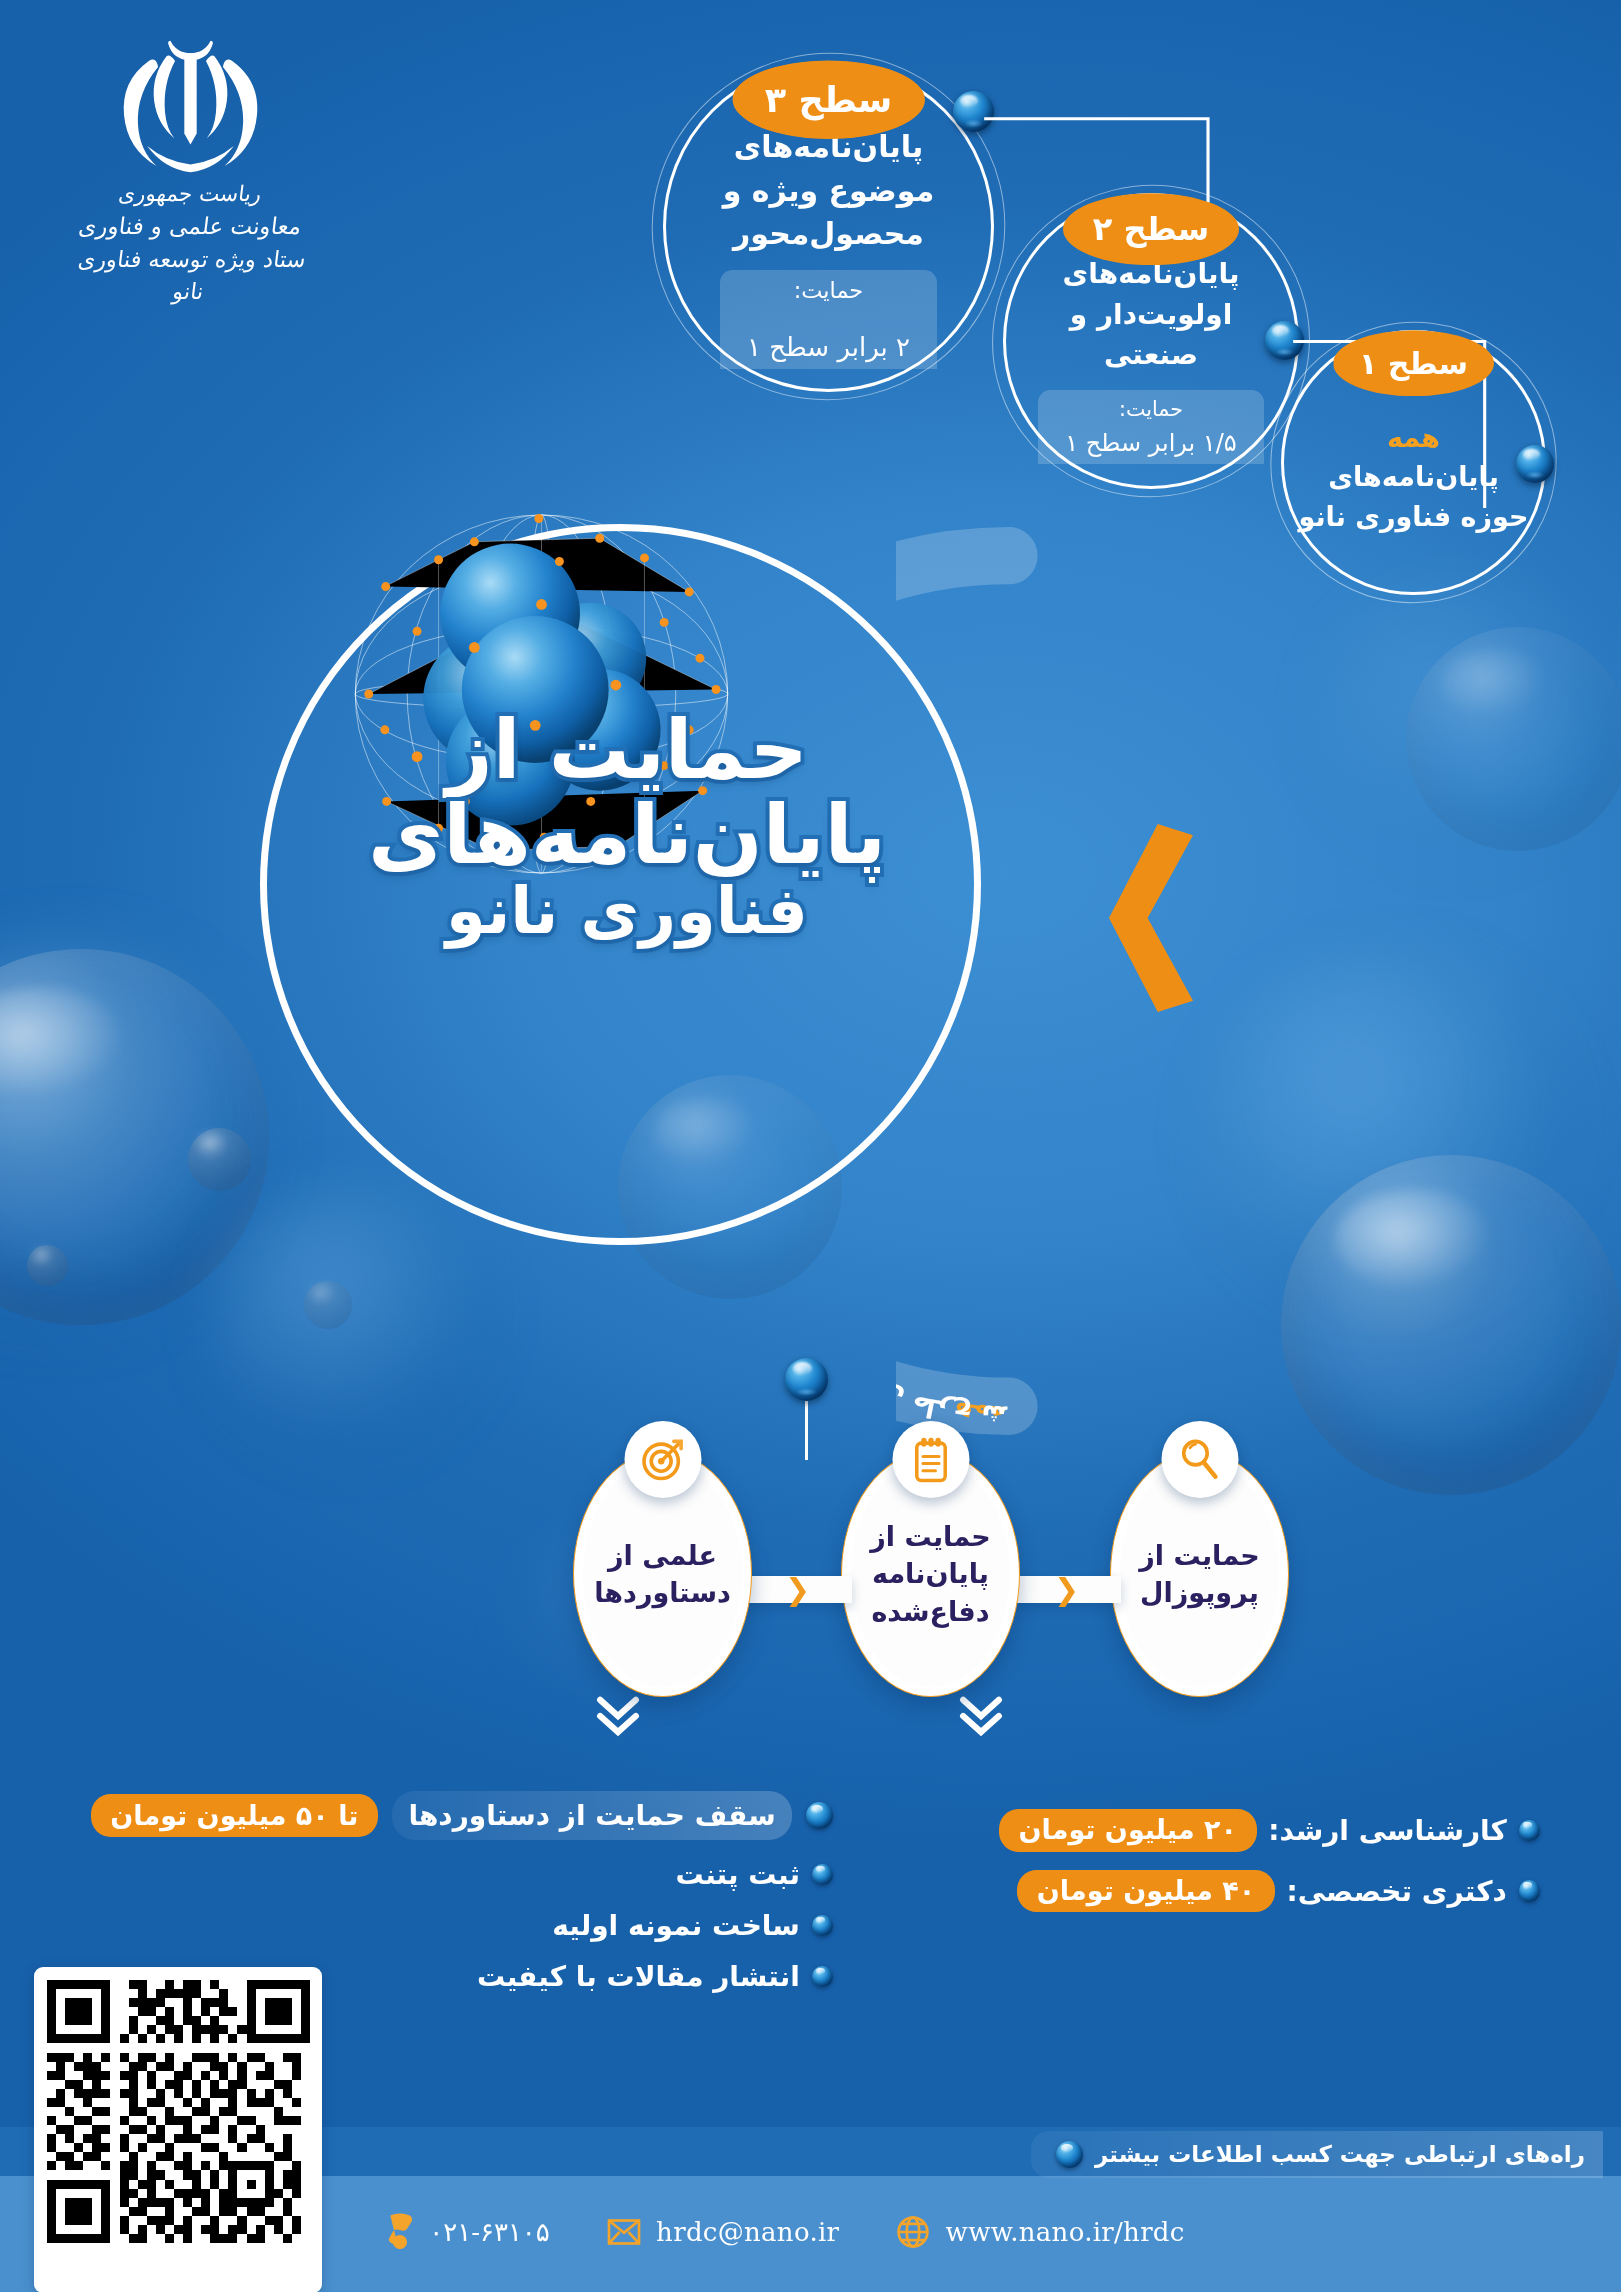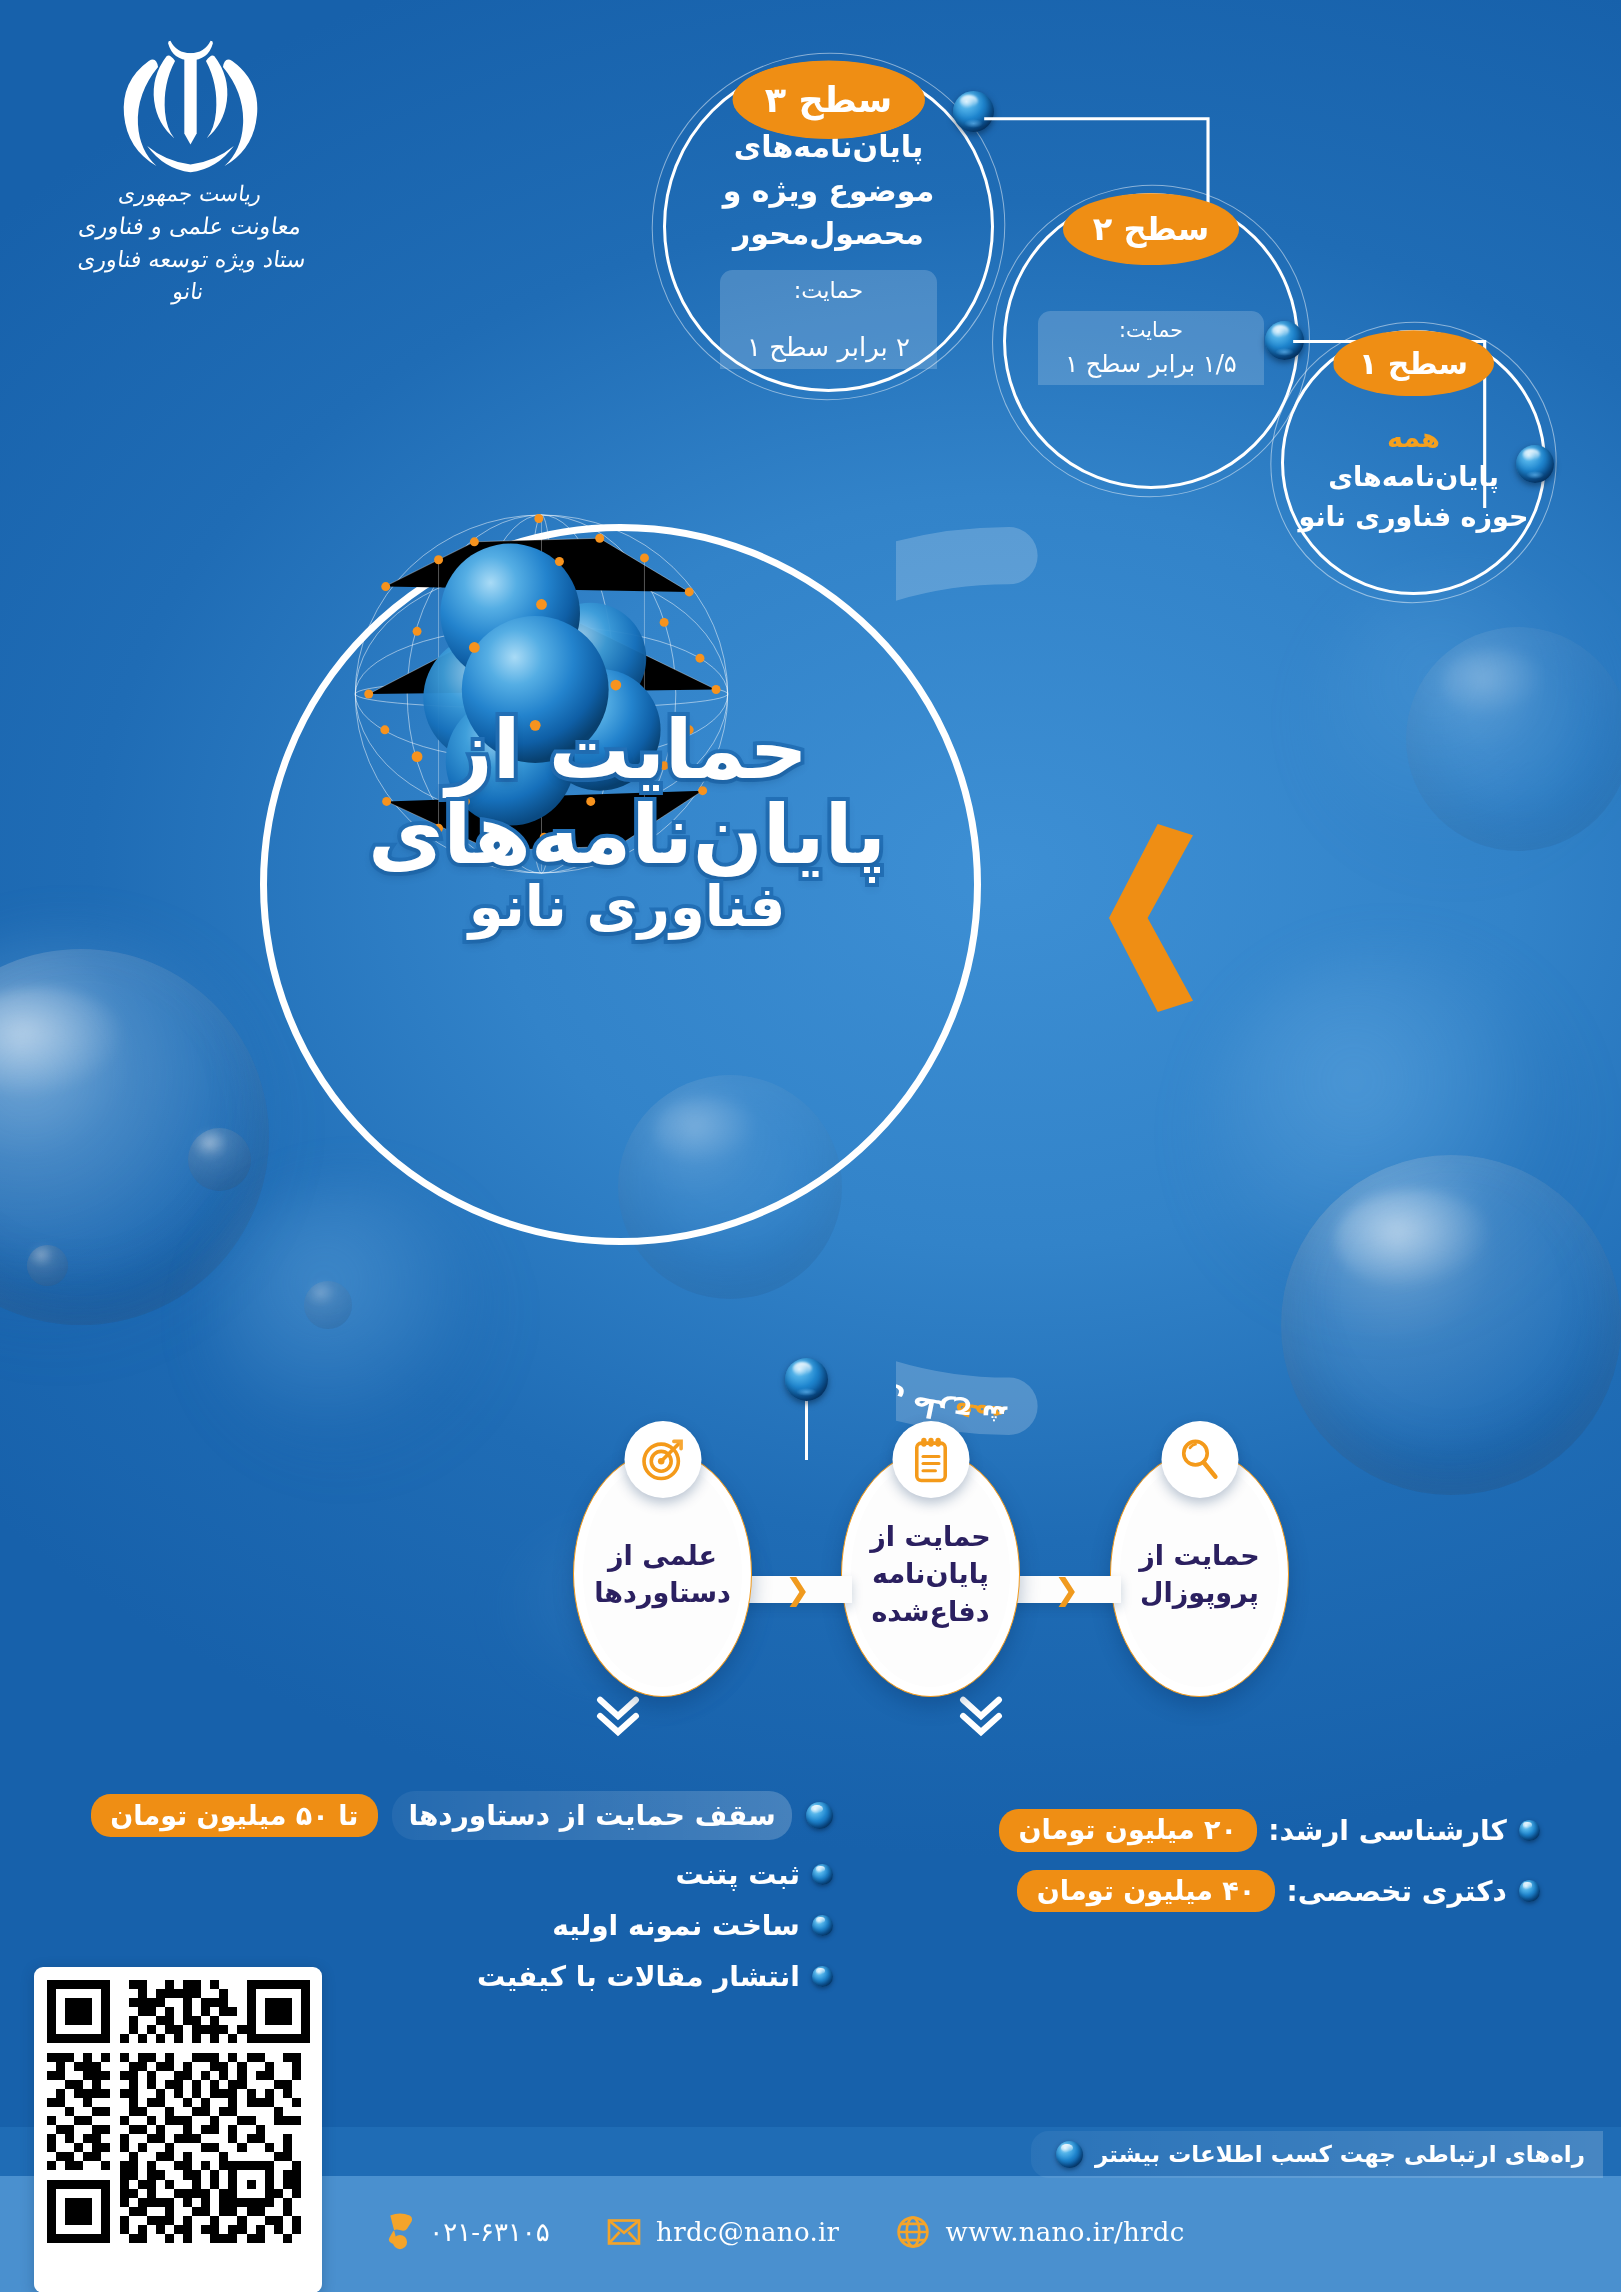--- a/index.html
+++ b/index.html
@@ -111,21 +111,21 @@
   }
   #title div{
     color:#fff; font-weight:bold; line-height:1.04;
     font-size:86px; letter-spacing:-0.9px;
     -webkit-text-stroke:8px #2371b8;
     paint-order:stroke fill;
     text-shadow:0 3.6px 9px rgba(10,50,95,.28);
   }
   #title div:nth-child(1){ font-size:81px; }
   #title div:nth-child(2){ font-size:82px; }
-  #title div:nth-child(3){ font-size:56px; }
+  #title div:nth-child(3){ font-size:64px; }
 
   
   #ringchev{
     position:absolute; left:1109px; top:824px; width:84px; height:188px;
     background:#ef8e14; z-index:5;
     clip-path:polygon(0% 50%, 58% 0%, 100% 6%, 46% 50%, 100% 94%, 58% 100%);
     filter:drop-shadow(0 1.8px 3.6px rgba(4,40,80,.3));
   }
   
   #curvedband{ position:absolute; left:896px; top:502px; width:448px; height:949px; z-index:4; }
@@ -283,20 +283,21 @@
     <svg class="elbow" style="left:321px; top:38px; width:260px; height:154px;" viewBox="0 0 290 172">
       <path d="M0 22 H250 V172" fill="none" stroke="#ffffff" stroke-width="3.5"></path>
     </svg>
   </div>
 
   <div class="levelwrap" style="left:1003px; top:193px; width:296px; height:296px;">
     <div class="orbit"></div>
     <div class="lvl-circle" style="width:296px; height:296px;">
       <div class="lvl-badge" style="top:-2.7px; width:176px; height:72px; font-size:32px;
            clip-path:ellipse(50% 50% at 50% 50%);">سطح ۲</div>
+      <div class="lvl-title" style="font-size:28px; margin-top:36px;">پایان‌نامه‌های اولویت‌دار و صنعتی</div>
       <div class="lvl-sup">
         <span style="font-size:20.6px;">حمایت:</span>
         <span class="v" style="font-size:24px; margin-top:2.7px;">۱/۵ برابر سطح ۱</span>
       </div>
     </div>
     <div class="node" style="width:39px; height:39px; left:262px; top:128px;"></div>
     <svg class="elbow" style="left:290px; top:136px; width:233px; height:179px;" viewBox="0 0 260 200">
       <path d="M0 14 H214 V200" fill="none" stroke="#ffffff" stroke-width="3.5"></path>
     </svg>
   </div>

